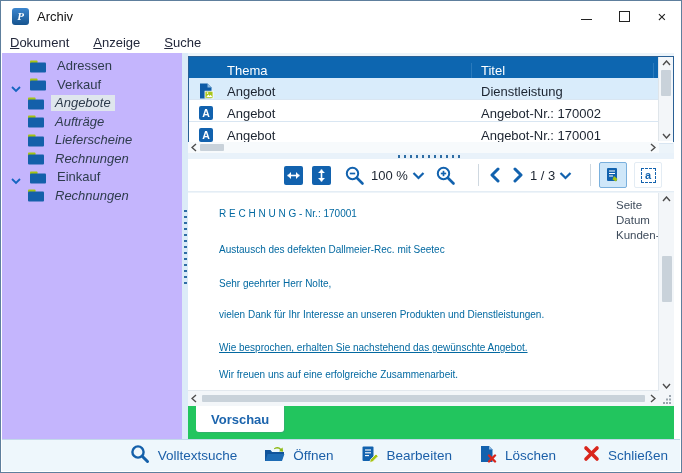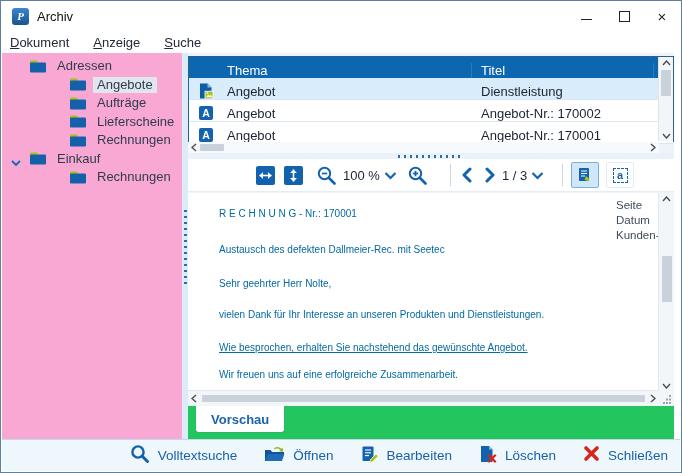--- a/index.html
+++ b/index.html
@@ -18,23 +18,23 @@
   .glyph-max{width:9px;height:9px;border:1px solid #222;}
   .glyph-close{font-size:15px;color:#222;line-height:1;}
 
   
   .menubar{height:22px;display:flex;align-items:center;padding-left:9px;background:#fff;font-size:13px;color:#23283b;}
   .menu-item{display:inline-block;margin-right:24px;}
   .menu-item::first-letter{text-decoration:underline;}
 
   
   .main{position:absolute;top:52px;left:1px;right:1px;height:388px;display:flex;background:#fff;}
-  .tree{width:180px;background:#f9a8d4;padding-top:4px;font-size:13px;color:#2e3c4d;box-sizing:border-box;}
+  .tree{width:180px;background:#c4b5fd;padding-top:4px;font-size:13px;color:#2e3c4d;box-sizing:border-box;}
   .tree-row{height:18.5px;display:flex;align-items:center;position:relative;}
-  .tree-row.lvl0{padding-left:28px;} .tree-row.lvl1{padding-left:68px;}
+  .tree-row.lvl0{padding-left:28px;} .tree-row.lvl1{padding-left:26px;font-style:italic;}
   .tree-chev{position:absolute;left:9px;top:5px;}
   .tree-folder{margin-right:7px;flex:none;display:flex;}
   .tree-label{padding:0 4px;line-height:16px;}
   .tree-row.selected .tree-label{background:#dfe6ed;}
 
   .vsplit{width:6px;background:#dcebf8;position:relative;}
   .dots-v{position:absolute;left:1.5px;top:50%;transform:translateY(-50%);width:3px;height:74px;
     background:repeating-linear-gradient(to bottom,#2e6da4 0 2px,transparent 2px 6px);}
 
   .rightpanel{width:486px;background:#ecf4fa;display:flex;flex-direction:column;}
@@ -60,21 +60,21 @@
   .sb-thumb-v{width:10px;background:#c9d2da;border-radius:1px;}
   .table-hscroll{height:11px;margin-top:0;background:#f7fafc;display:flex;align-items:center;position:relative;width:471px;}
   .sb-arrow{width:12px;height:11px;display:flex;align-items:center;justify-content:center;flex:none;}
   .sb-thumb-h{height:7px;background:#c9d2da;border-radius:1px;}
 
   .hsplit{height:6px;background:#e9f2fa;position:relative;}
   .dots-h{position:absolute;top:1.5px;left:50%;transform:translateX(-50%);height:3px;width:66px;
     background:repeating-linear-gradient(to right,#2e6da4 0 2px,transparent 2px 6px);}
 
   
-  .vtoolbar{height:32px;background:#fff;display:flex;align-items:center;padding-left:68px;border-bottom:1px solid #e4edf5;}
+  .vtoolbar{height:32px;background:#fff;display:flex;align-items:center;padding-left:96px;border-bottom:1px solid #e4edf5;}
   .tbtn{display:flex;align-items:center;justify-content:center;flex:none;}
   .btn-fit{width:19px;height:19px;border-radius:2px;background:#1262ae;margin-right:9px;}
   .zoomlbl,.pagelbl{font-size:13px;color:#1b2430;margin:0 4px 0 6px;}
   .chev-dd{margin-right:10px;display:flex;}
   .tsep{width:1px;height:22px;background:#cfd8e0;margin:0 10px;flex:none;}
   .toggle{width:26px;height:24px;border-radius:2px;display:flex;align-items:center;justify-content:center;margin-right:7px;}
   .toggle.active{background:#cfe7f9;border:1px solid #7ab0dd;}
   .toggle.plain{border:1px solid #e3ecf4;background:#fff;}
   .ocr-a{width:13px;height:13px;border:1.5px dashed #1262ae;color:#1262ae;font-weight:bold;font-size:11px;
     display:flex;align-items:center;justify-content:center;}
@@ -136,20 +136,32 @@
     <div class="tree">
       <div class="tree-row lvl0">
         <span class="tree-folder">
             <svg width="16" height="13">
               <rect x="0" y="0.5" width="7.5" height="4" rx="0.8" fill="#a6c412"></rect>
               <rect x="0" y="2.5" width="16" height="10" rx="1" fill="#1460aa"></rect>
             </svg>
           </span>
         <span class="tree-label">Adressen</span>
       </div>
+      <div class="tree-row lvl0">
+        <span class="tree-chev"><svg width="10" height="7">
+              <polyline points="1,1 5,5 9,1" fill="none" stroke="#1565c0" stroke-width="1.8"></polyline>
+            </svg></span>
+        <span class="tree-folder">
+            <svg width="16" height="13">
+              <rect x="0" y="0.5" width="7.5" height="4" rx="0.8" fill="#a6c412"></rect>
+              <rect x="0" y="2.5" width="16" height="10" rx="1" fill="#1460aa"></rect>
+            </svg>
+          </span>
+        <span class="tree-label">Verkauf</span>
+      </div>
       <div class="tree-row lvl1 selected">
         <span class="tree-folder">
             <svg width="16" height="13">
               <rect x="0" y="0.5" width="7.5" height="4" rx="0.8" fill="#a6c412"></rect>
               <rect x="0" y="2.5" width="16" height="10" rx="1" fill="#1460aa"></rect>
             </svg>
           </span>
         <span class="tree-label">Angebote</span>
       </div>
       <div class="tree-row lvl1">

